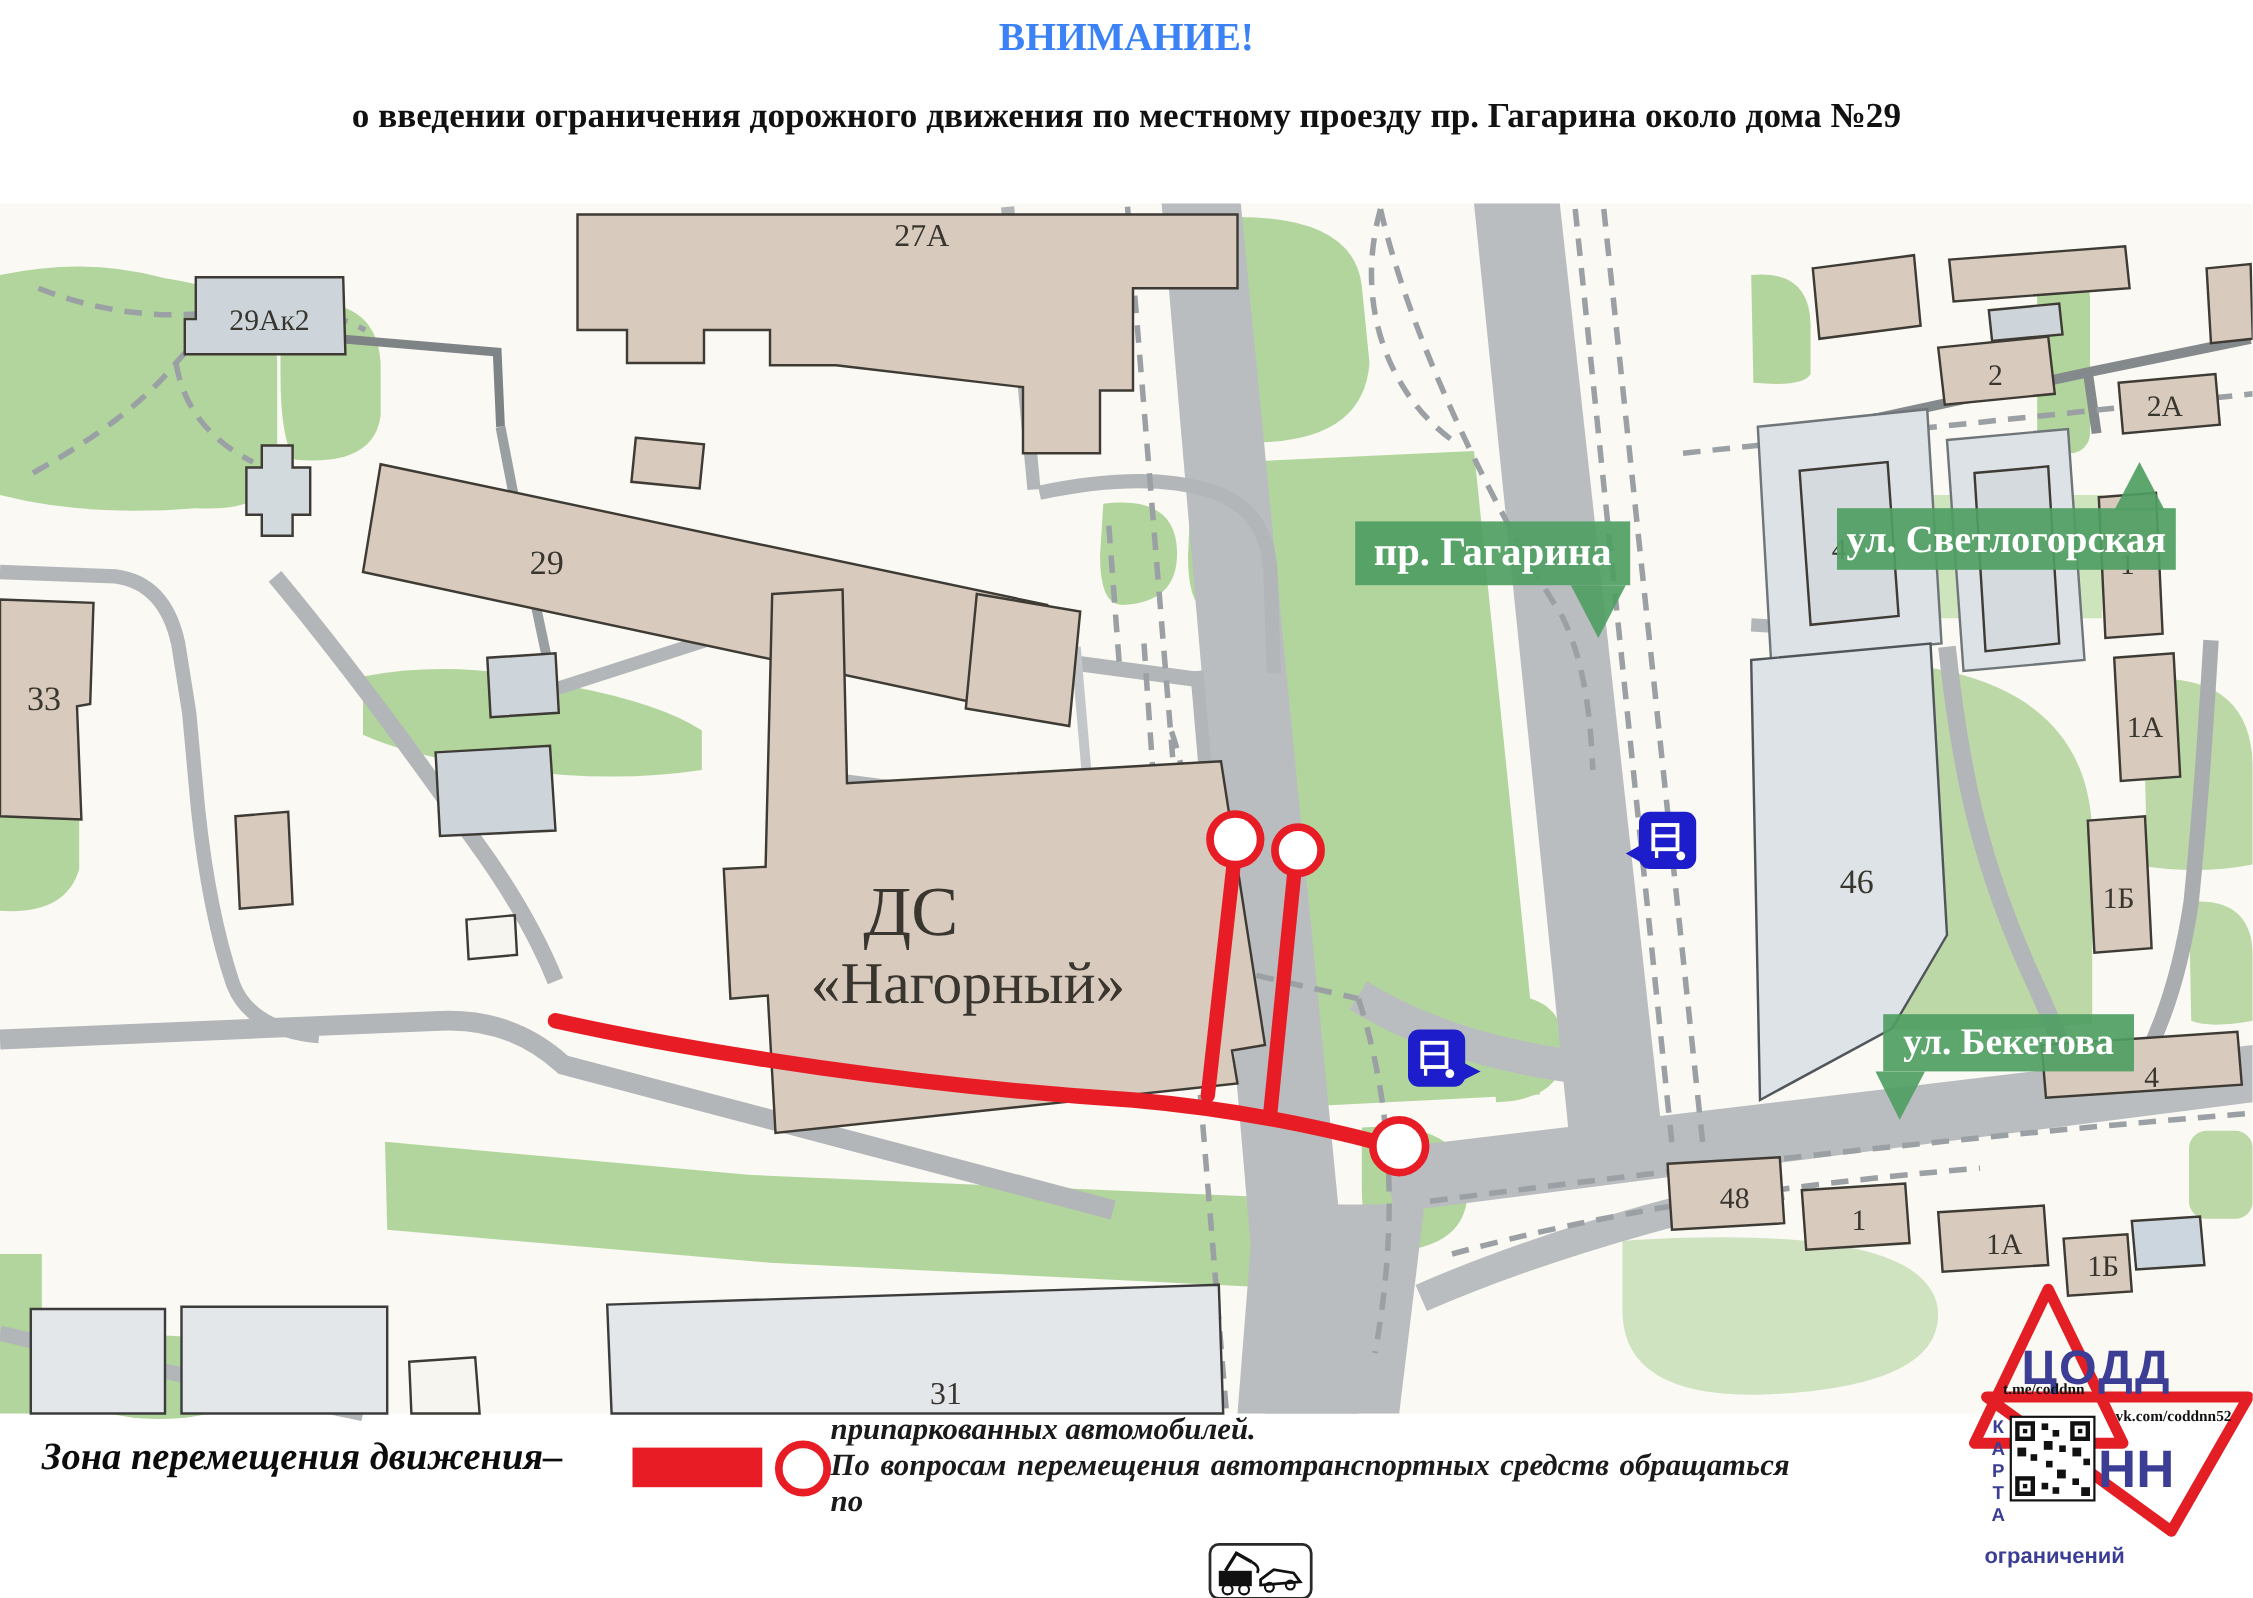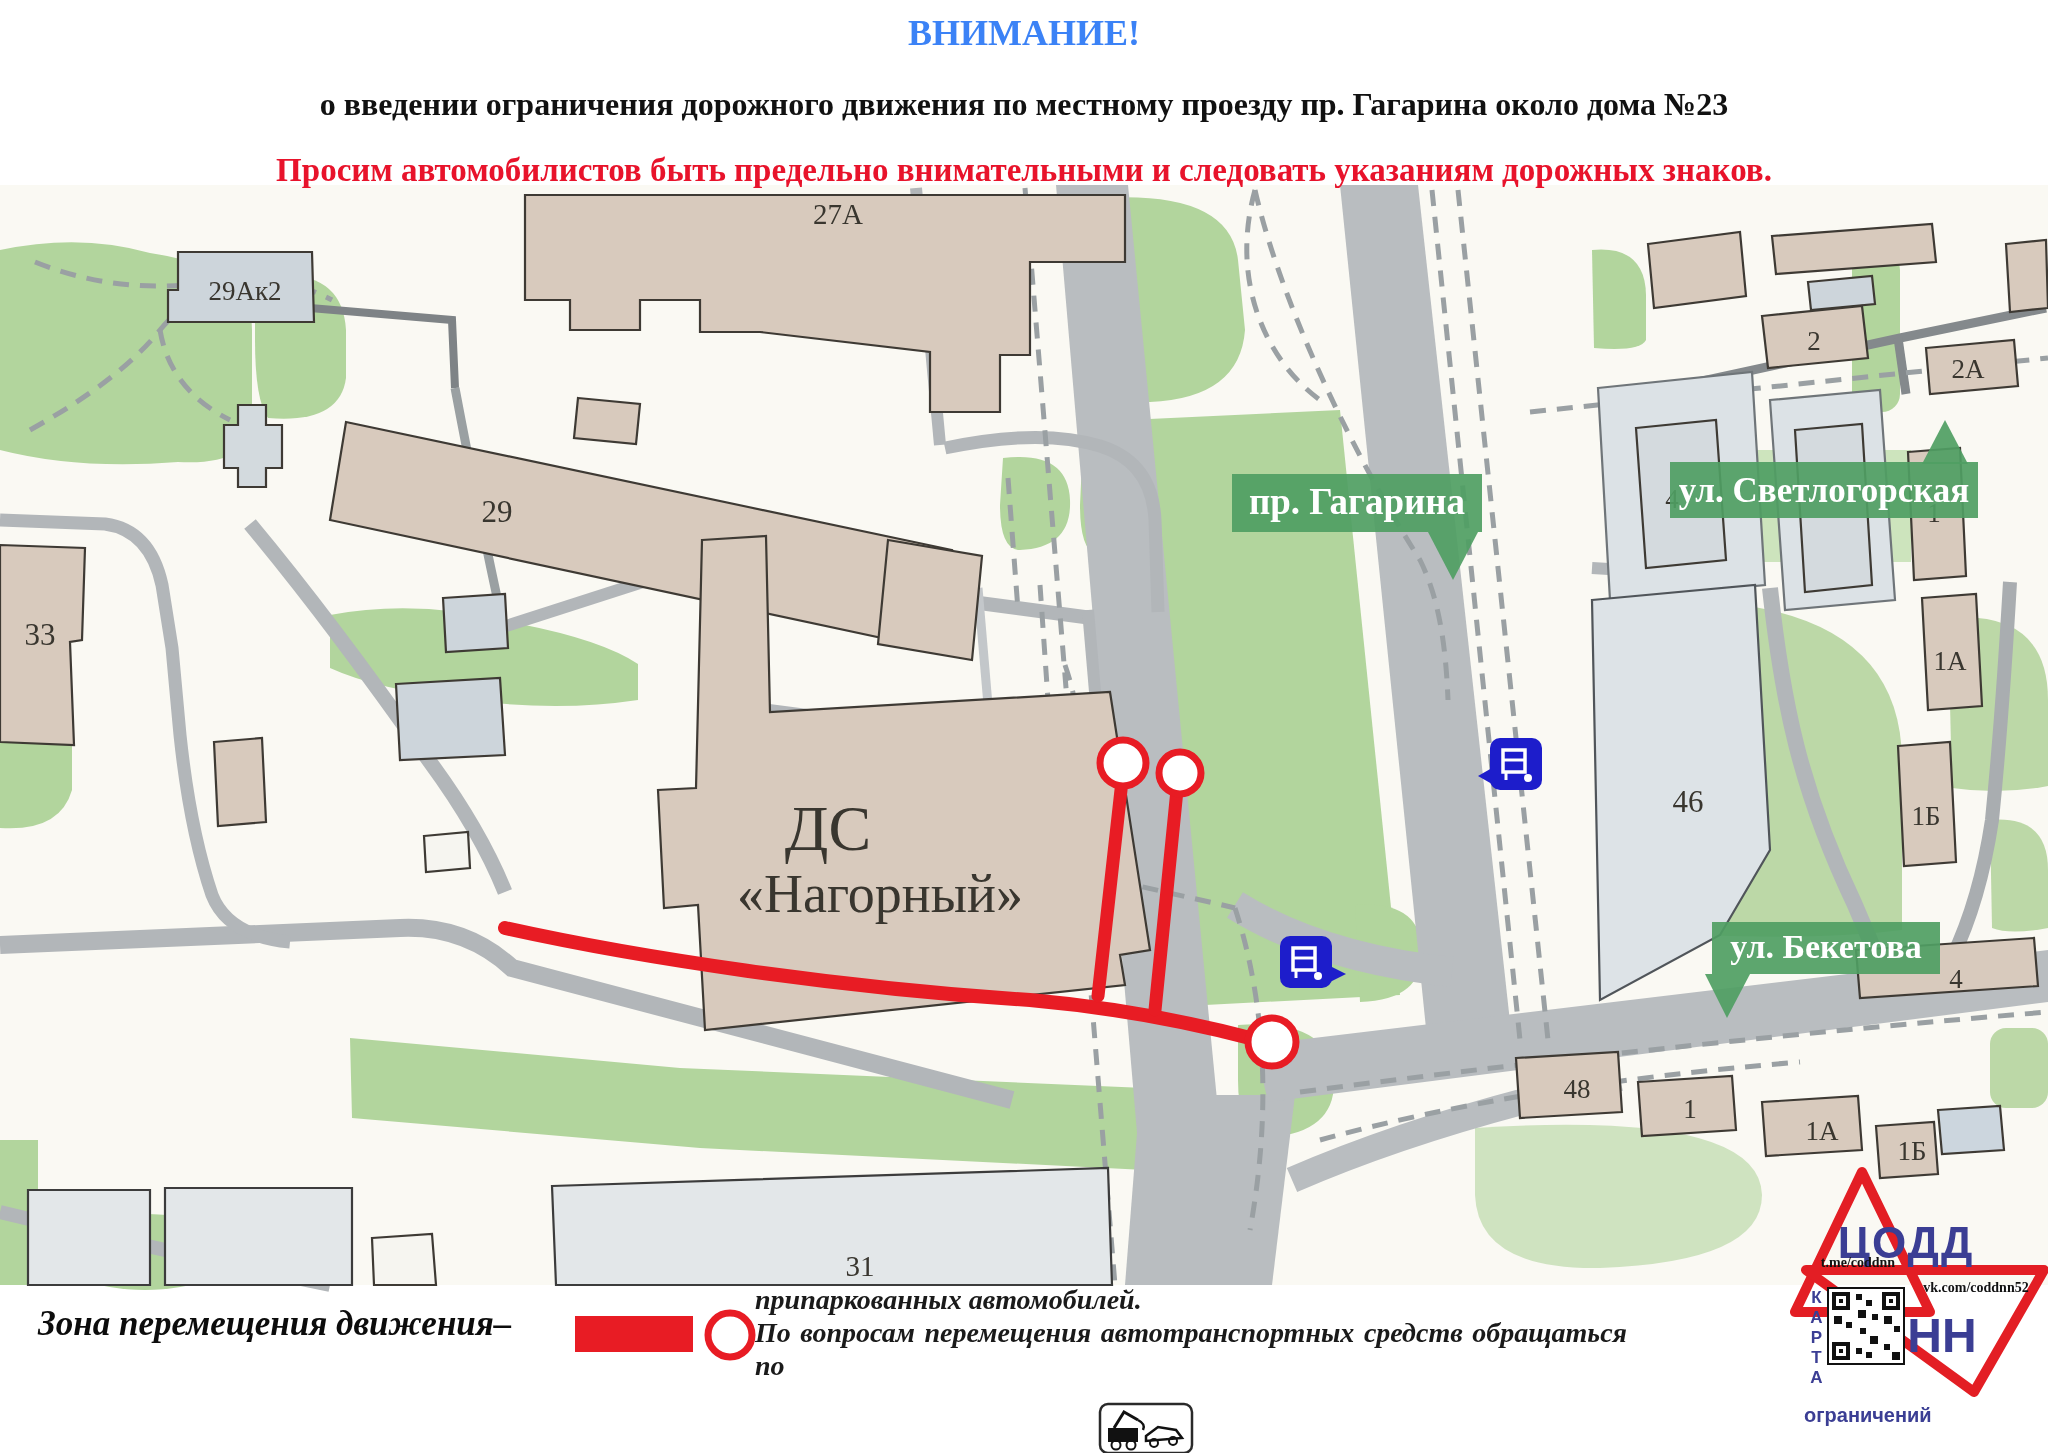--- a/index.html
+++ b/index.html
@@ -278,22 +278,21 @@
           <rect x="1870" y="1336" width="8" height="8" fill="#111"></rect>
         <rect x="1856" y="1348" width="6" height="6" fill="#111"></rect>
           <rect x="1884" y="1344" width="6" height="6" fill="#111"></rect>
         <rect x="1892" y="1352" width="8" height="8" fill="#111"></rect>
           <rect x="1866" y="1352" width="6" height="6" fill="#111"></rect>
       </g>
     </g>
   </svg>
 
   <div class="hline h1">ВНИМАНИЕ!</div>
-  <div class="hline h3">о введении ограничения дорожного движения по местному проезду пр. Гагарина около дома №23</div>
-  <div class="hline h5">Просим автомобилистов быть предельно внимательными и следовать указаниям дорожных знаков.</div>
+  <div class="hline h3">о введении ограничения дорожного движения по местному проезду пр. Гагарина около дома №29</div>
 
   <div class="legendlbl">Зона перемещения движения–</div>
 
   <div class="notice">
     <div class="nline">припаркованных автомобилей.</div>
     <div class="nline just">По вопросам перемещения автотранспортных средств обращаться по</div>
 
   </div>
 
   <div class="vword">КАРТА</div>

